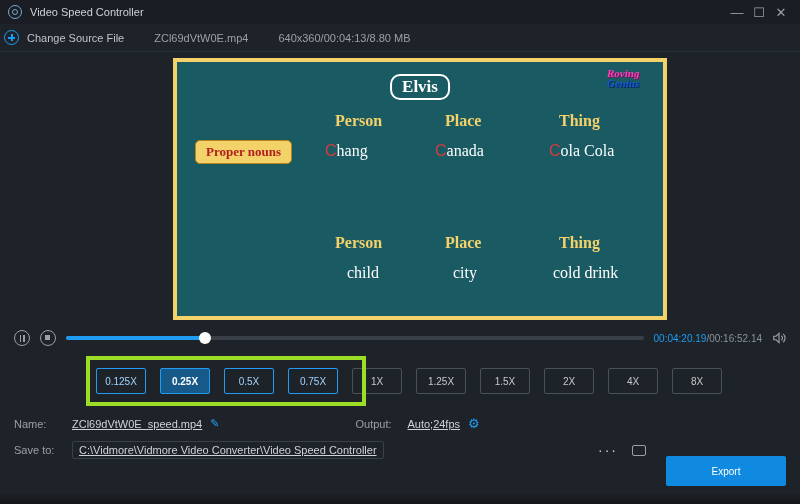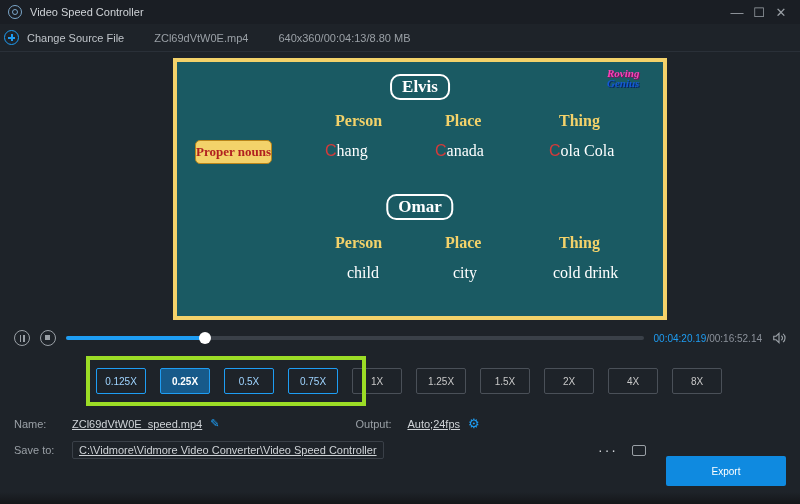--- a/index.html
+++ b/index.html
@@ -24,21 +24,21 @@
   .preview-wrap { display:flex; justify-content:center; padding:6px 0 4px;margin-left:40px; }
   .preview { width: 494px; height: 262px; background: #1a5a63; border: 4px solid #f3d26a; position: relative; }
   .rglogo{position:absolute;top:6px;right:10px;width:46px;height:30px;}
   .rgl1{font:italic 700 11px/11px Georgia;color:#ff3fb8;text-shadow:1px 1px 0 #7b0f5c;}
   .rgl2{font:italic 700 11px/11px Georgia;color:#1258d6;text-shadow:1px 1px 0 #06235f;margin-top:-1px;}
   .namebox{position:absolute;left:50%;transform:translateX(-50%);color:#fff;font:700 17px "Times New Roman",serif;border:2px solid #fff;border-radius:10px;padding:1px 10px;}
   .nb1{top:12px;} .nb2{top:132px;}
   .hdr{position:absolute;color:#f3d26a;font:700 16px "Times New Roman",serif;}
   .h1p{top:50px;left:158px;} .h1pl{top:50px;left:268px;} .h1t{top:50px;left:382px;}
   .h2p{top:172px;left:158px;} .h2pl{top:172px;left:268px;} .h2t{top:172px;left:382px;}
-  .pill{position:absolute;background:#f3d26a;color:#b02020;font:700 13px "Times New Roman",serif;padding:3px 0;border-radius:5px;border:1px solid #b9851a;}
+  .pill{position:absolute;background:#f3d26a;color:#b02020;font:700 13px "Times New Roman",serif;padding:3px 10px;border-radius:5px;border:1px solid #b9851a;}
   .pill1{top:78px;left:18px;} .pill2{top:200px;left:18px;}
   .val{position:absolute;color:#fff;font:400 16px "Times New Roman",serif;}
   .val .r{color:#d63a3a;}
   .v11{top:80px;left:148px;} .v12{top:80px;left:258px;} .v13{top:80px;left:372px;}
   .v21{top:202px;left:170px;} .v22{top:202px;left:276px;} .v23{top:202px;left:376px;}
 
   
   .transport { display:flex; align-items:center; padding: 6px 14px 0; gap:10px; }
   .tbtn{width:16px;height:16px;border:1.3px solid #9aa0a6;border-radius:50%;position:relative;cursor:pointer;}
   .stop::after{content:"";position:absolute;left:4px;top:4px;width:5px;height:5px;background:#9aa0a6;}
@@ -99,21 +99,20 @@
     </div>
     <div class="namebox nb1">Elvis</div>
     <div class="hdr h1p">Person</div>
     <div class="hdr h1pl">Place</div>
     <div class="hdr h1t">Thing</div>
     <div class="pill pill1">Proper nouns</div>
     <div class="val v11"><span class="r">C</span>hang</div>
     <div class="val v12"><span class="r">C</span>anada</div>
     <div class="val v13"><span class="r">C</span>ola Cola</div>
 
-    <div class="namebox nb2">Omar</div>
     <div class="hdr h2p">Person</div>
     <div class="hdr h2pl">Place</div>
     <div class="hdr h2t">Thing</div>
     <div class="val v21">child</div>
     <div class="val v22">city</div>
     <div class="val v23">cold drink</div>
   </div>
 </div>
 
 <div class="transport">

